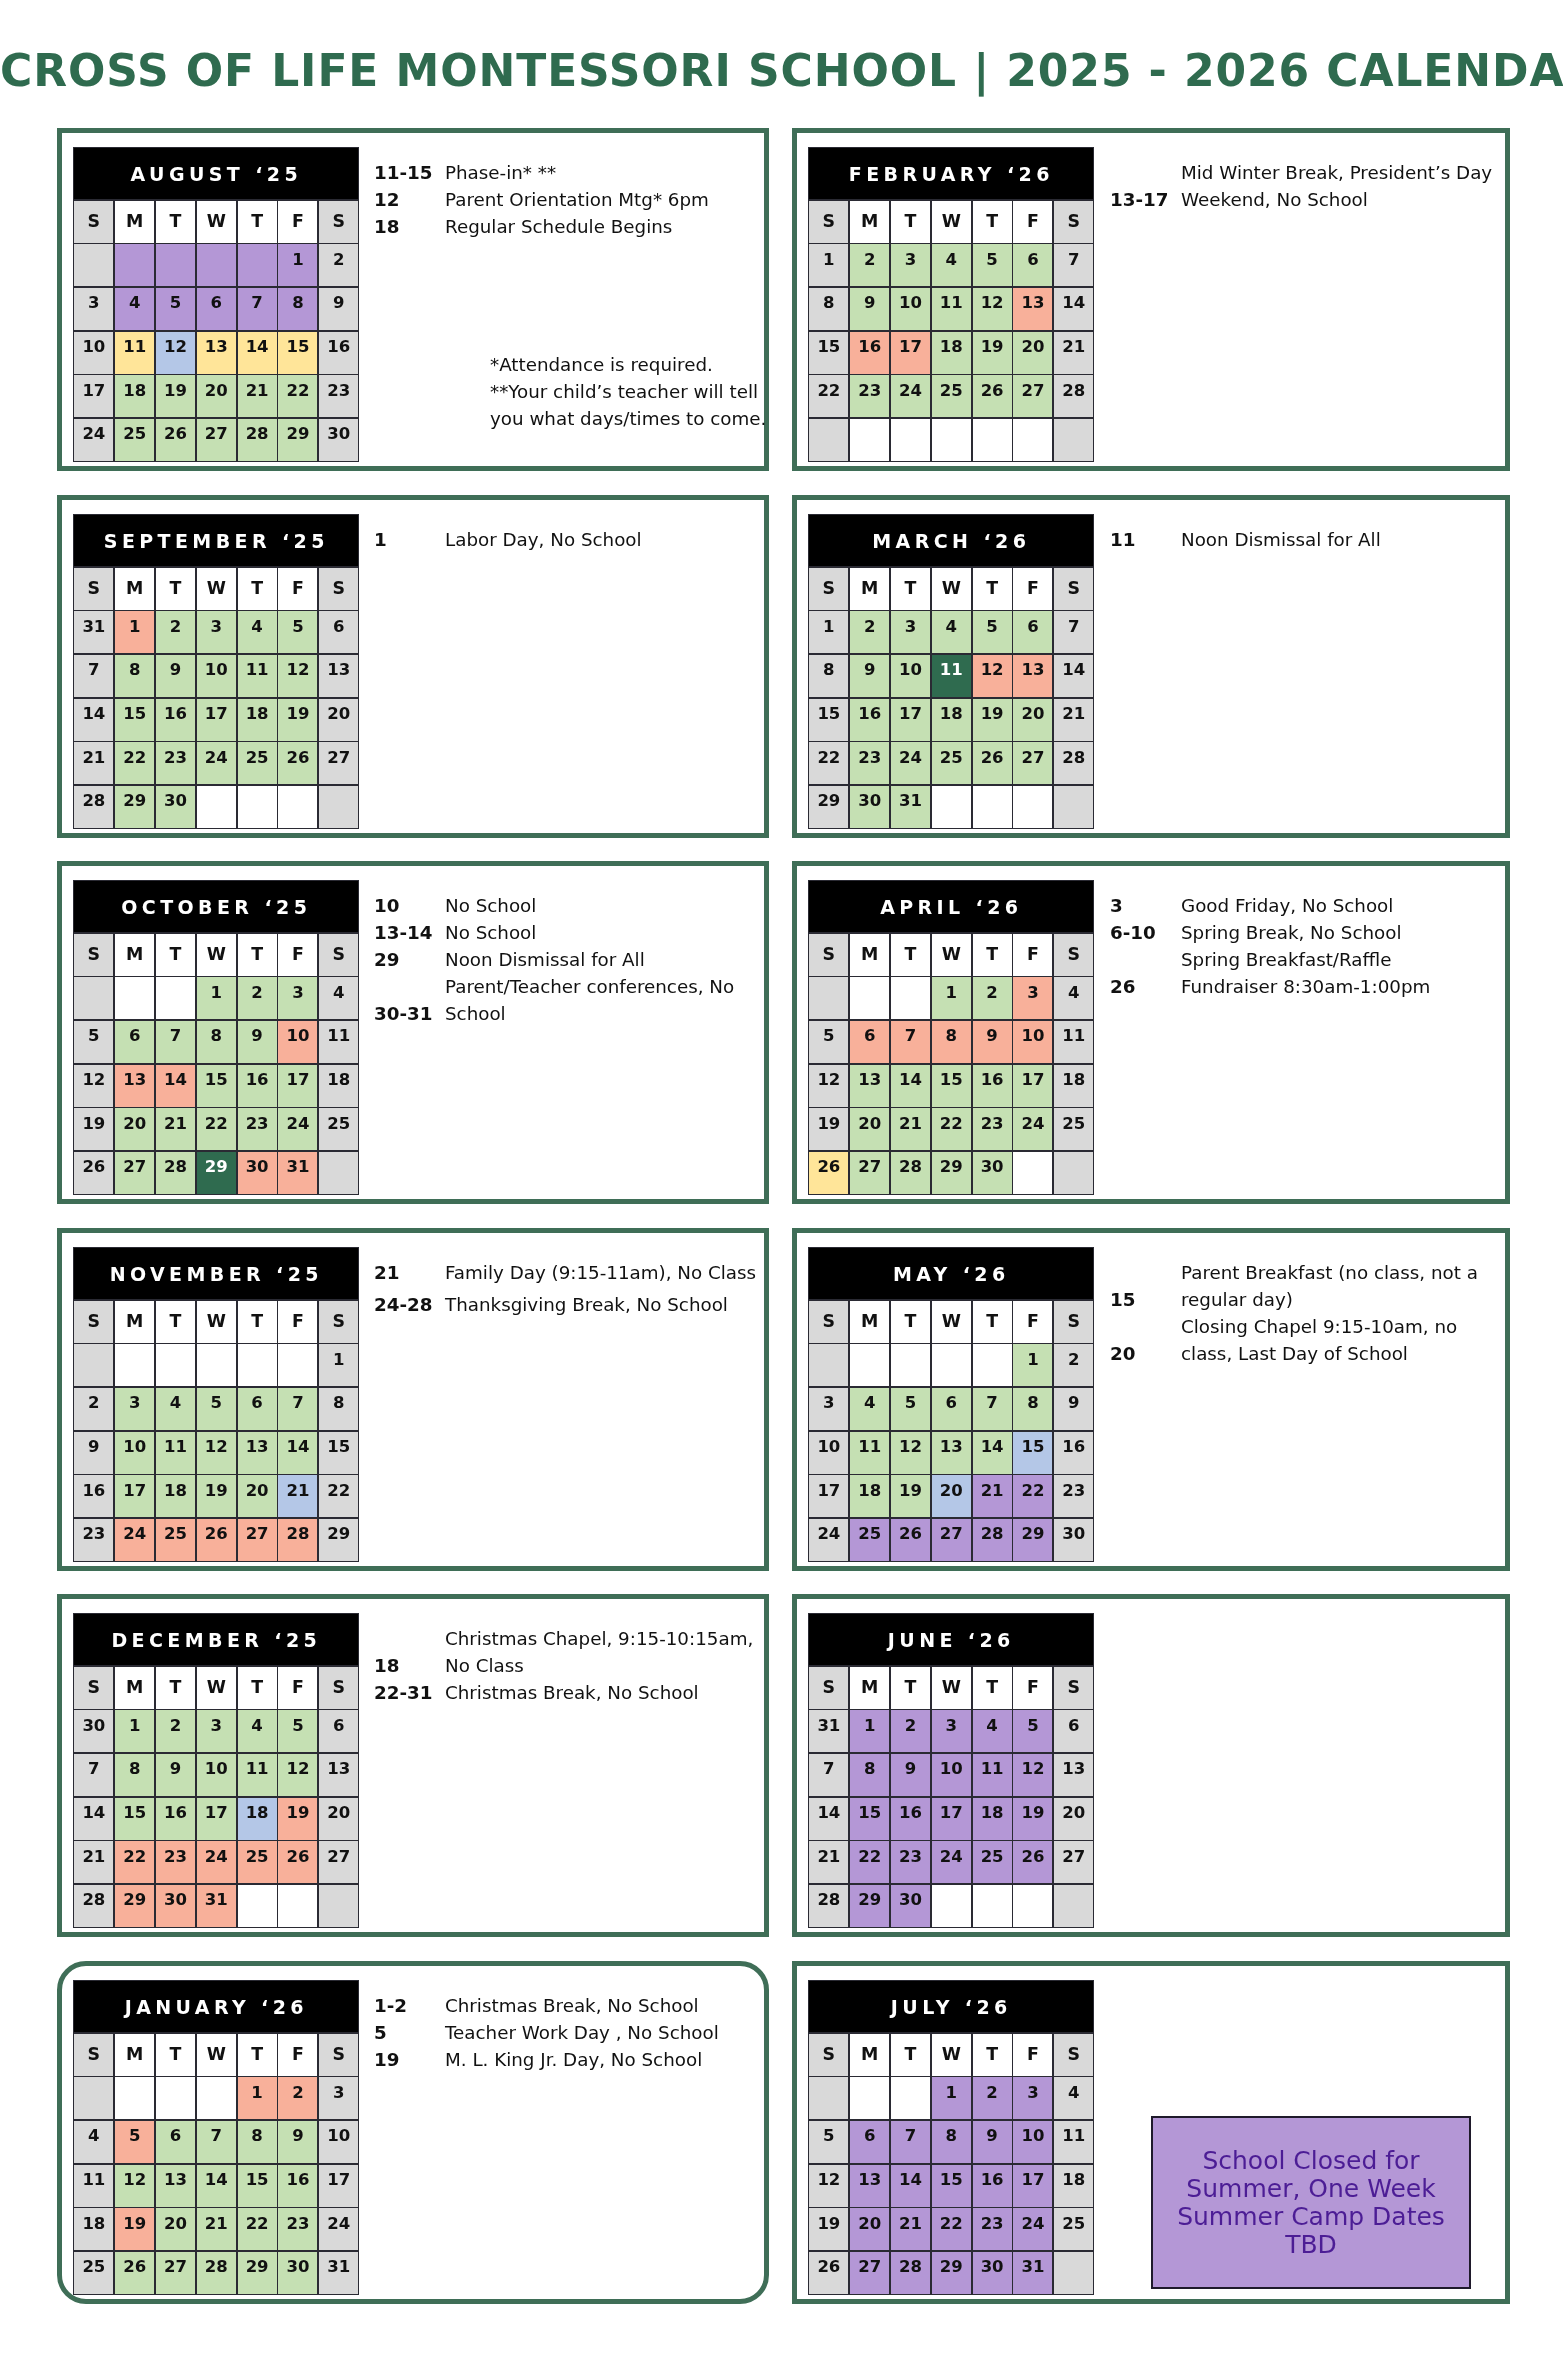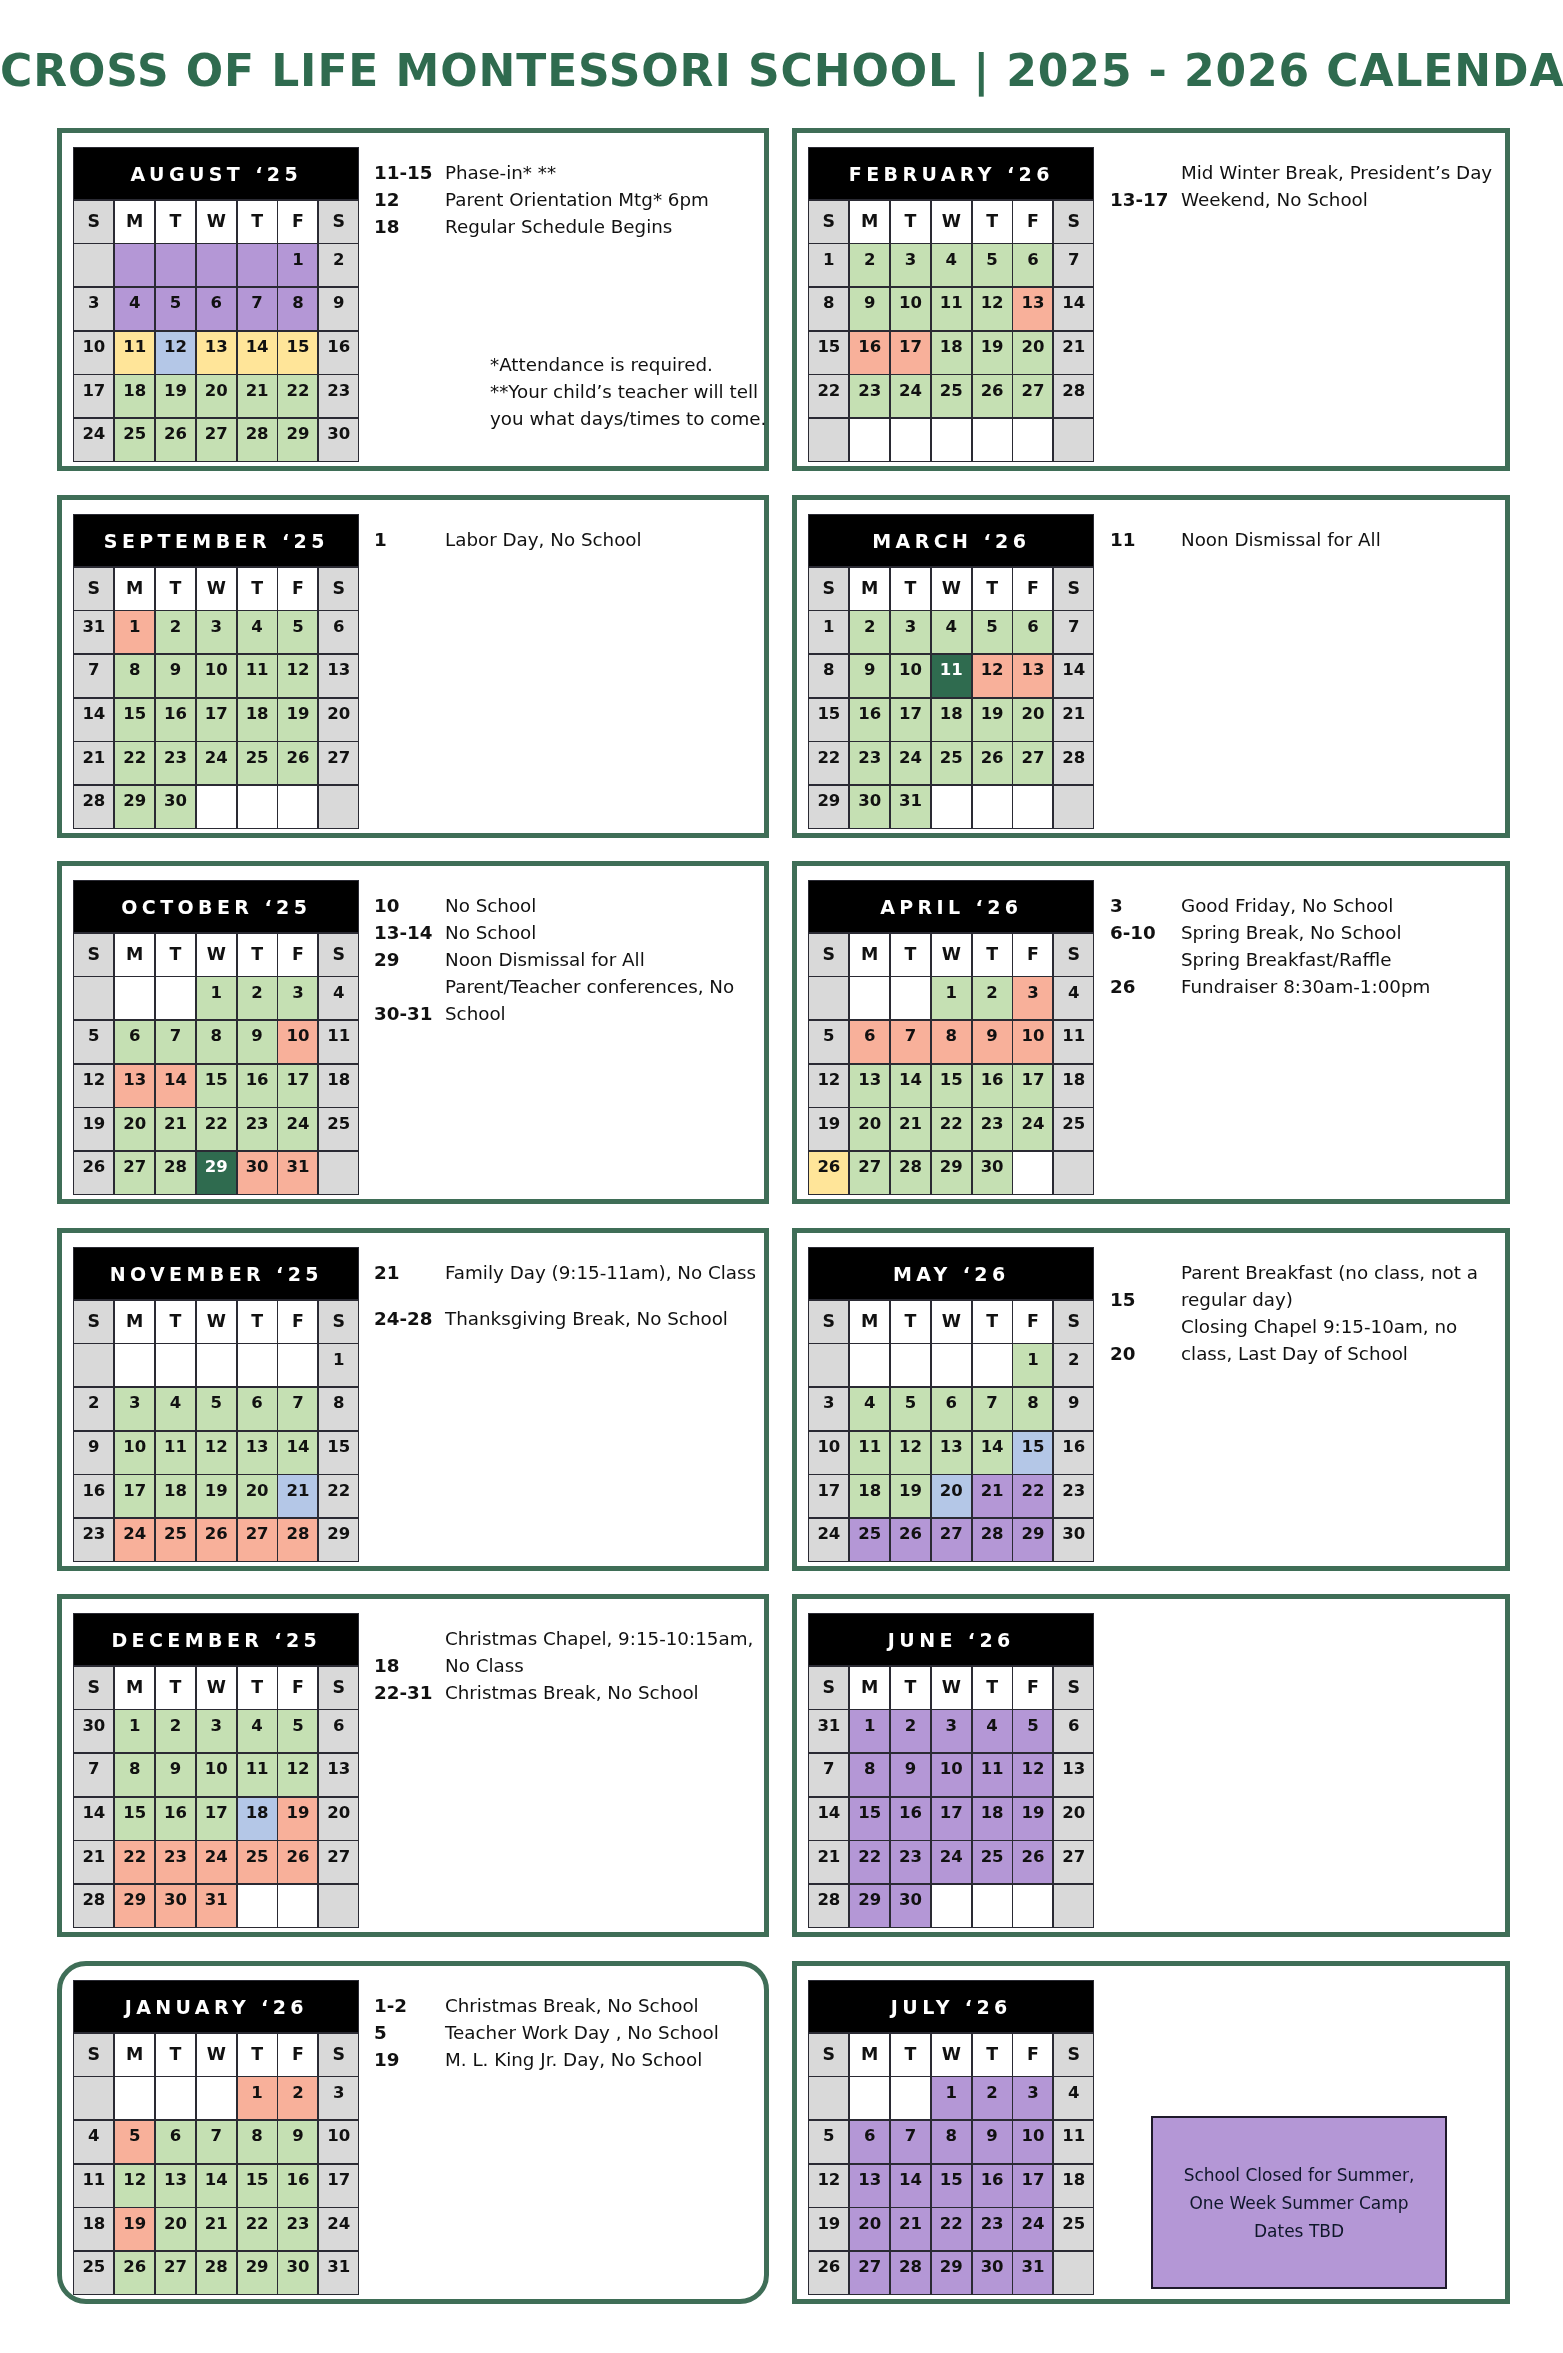--- a/index.html
+++ b/index.html
@@ -26,26 +26,26 @@
   .c-gr { background:#c5e0b3; }
   .c-s { background:#f8b09a; }
   .c-p { background:#b497d6; }
   .c-b { background:#b4c7e7; }
   .c-y { background:#ffe599; }
   .c-d { background:#2f6b4f; color:#fff; }
   .events { position:absolute; left:312px; top:26px; width:383px; font-size:18.3px; line-height:27px; }
   .ev { display:flex;align-items:flex-end; }
   .ev-date { width:71px; flex:none; font-weight:bold; font-family:"DejaVu Sans", sans-serif; }
   .ev-text { flex:1; font-family:"DejaVu Sans", sans-serif; }
-  .ev.gap { margin-top:19px; }
+  .ev.gap { margin-top:5px; }
   .note { position:absolute; left:381px; top:218px; width:305px; font-size:18.3px; line-height:27px;margin-left:47px; }
-  .summer { position:absolute; left:354px; top:150px; width:296px; height:173px;
+  .summer { position:absolute; left:354px; top:150px; width:320px; height:173px;
             background:#b497d6; border:2.6px solid #1f1a2b; box-sizing:border-box;
             display:flex; align-items:center; justify-content:center; text-align:center;
-            font-size:17px; line-height:28px; color:#0f172a; padding:0 17.4px; }
+            font-size:25px; line-height:28px; color:#4c1d95; padding:0 17.4px; }
 </style>
 </head>
 <body>
 
 <div class="title">CROSS OF LIFE MONTESSORI SCHOOL | 2025 - 2026 CALENDAR</div>
 <div id="panels">
     <div class="panel left" style="top: 128px;">
       <div class="cal">
         <div class="cal-head">AUGUST ‘25</div>
         <div class="grid">

